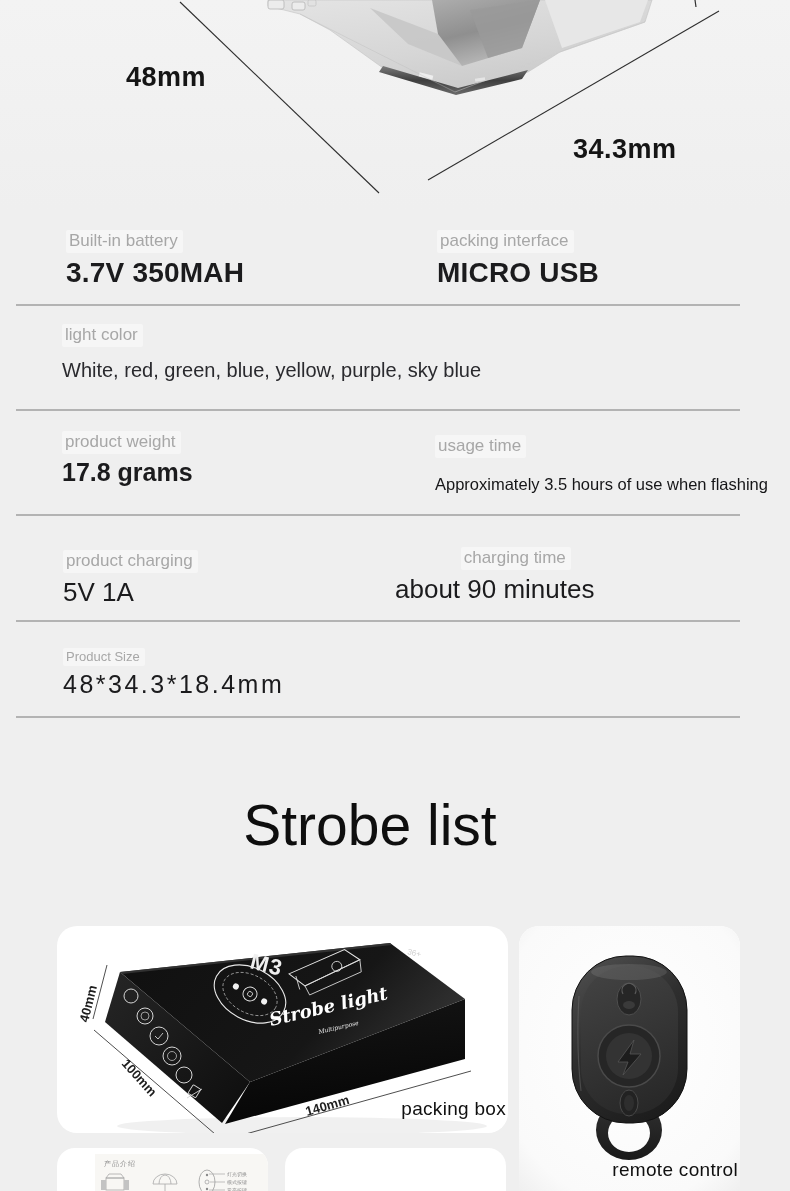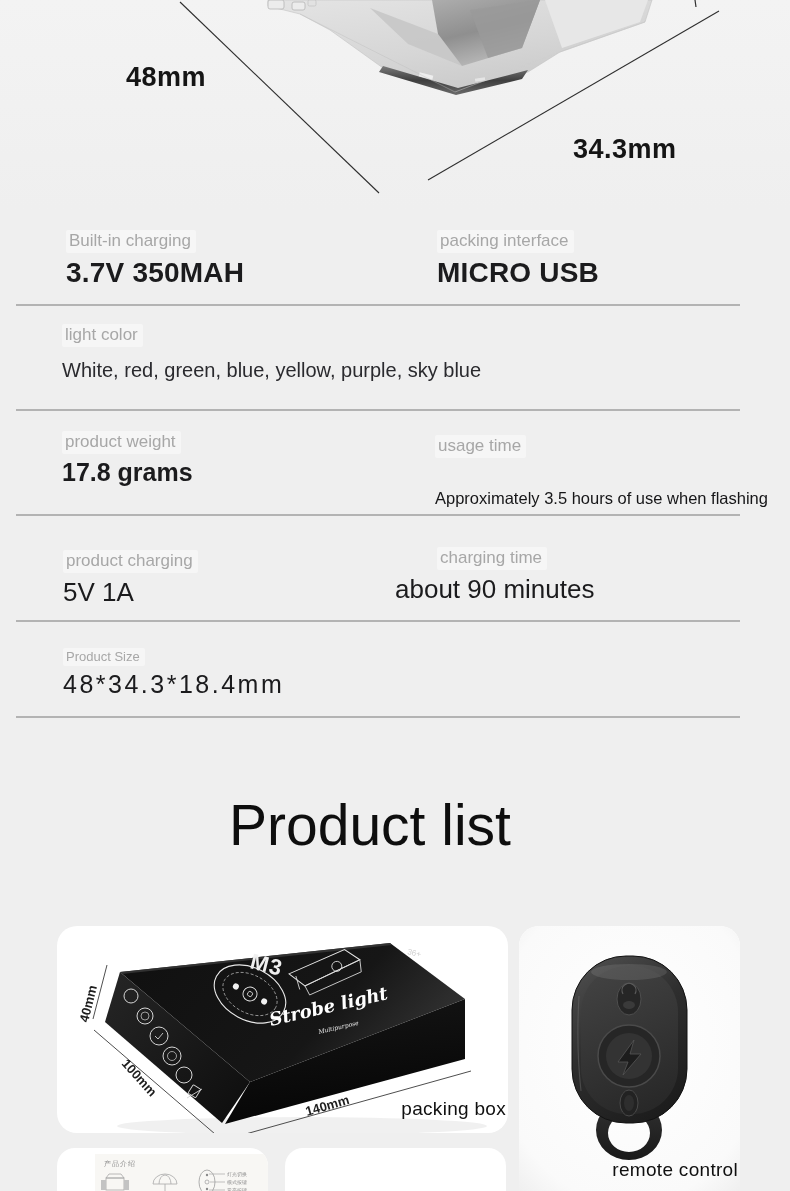--- a/index.html
+++ b/index.html
@@ -16,21 +16,21 @@
   .dim-d{left:573px;top:134px;}
 
   .spec-cell{position:absolute;}
   .spec-label{display:inline-block;font-size:17px;color:#a7a7a7;
     background:rgba(255,255,255,.45);padding:1px 5px 2px 3px;border-radius:2px;}
   .spec-value{color:#1b1b1d;margin-top:4px;}
   .v-xl{font-size:28px;font-weight:600;letter-spacing:.2px;}
   .v-lg{font-size:26px;font-weight:500;}
   .v-md{font-size:25px;font-weight:600;}
   .v-sm{font-size:20px;font-weight:400;color:#2a2a2e;}
-  .v-xs{font-size:16.5px;font-weight:400;color:#161618;margin-top:31px;}
+  .v-xs{font-size:16.5px;font-weight:400;color:#161618;margin-top:17px;}
   .v-spaced{letter-spacing:2.5px;font-weight:500;font-size:25px;}
   .divider{position:absolute;left:16px;width:724px;height:1.5px;background:#b3b3b3;}
 
   .packing-title{position:absolute;left:0;top:792px;width:740px;text-align:center;
     font-size:57px;font-weight:500;color:#0e0e0e;}
 
   .card{position:absolute;background:#ffffff;border-radius:20px;overflow:hidden;}
   .card-box{left:57px;top:926px;width:451px;height:207px;}
   .card-remote{left:519px;top:926px;width:221px;height:265px;border-bottom-left-radius:0;border-bottom-right-radius:0;}
   .card-manual{left:57px;top:1148px;width:211px;height:43px;border-radius:18px 18px 0 0;}
@@ -89,21 +89,21 @@
         <line x1="180" y1="2" x2="379" y2="193" stroke="#2e2e2e" stroke-width="1.1"></line>
         <line x1="428" y1="180" x2="719" y2="11" stroke="#2e2e2e" stroke-width="1.1"></line>
         <line x1="695" y1="0" x2="696" y2="7" stroke="#2e2e2e" stroke-width="1.2"></line>
       </g>
     </svg>
     <div class="dim-label dim-w">48mm</div>
     <div class="dim-label dim-d">34.3mm</div>
   </div>
 
   <div class="spec-cell" style="left:66px;top:230px;">
-    <div class="spec-label">Built-in charging</div>
+    <div class="spec-label">Built-in battery</div>
     <div class="spec-value v-xl">3.7V 350MAH</div>
   </div>
   <div class="spec-cell" style="left:437px;top:230px;">
     <div class="spec-label">packing interface</div>
     <div class="spec-value v-xl">MICRO USB</div>
   </div>
   <div class="divider" style="top:304px;"></div>
 
   <div class="spec-cell" style="left:62px;top:324px;">
     <div class="spec-label">light color</div>
@@ -118,33 +118,33 @@
   <div class="spec-cell" style="left:435px;top:435px;">
     <div class="spec-label">usage time</div>
     <div class="spec-value v-xs">Approximately 3.5 hours of use when flashing</div>
   </div>
   <div class="divider" style="top:514px;"></div>
 
   <div class="spec-cell" style="left:63px;top:550px;">
     <div class="spec-label">product charging</div>
     <div class="spec-value v-lg">5V 1A</div>
   </div>
-  <div class="spec-cell" style="left:395px;top:547px;">
+  <div class="spec-cell" style="left:395px;top:547px;text-align:center;">
     <div class="spec-label" style="margin-left:42px;">charging time</div>
     <div class="spec-value v-lg" style="font-weight:400;">about 90 minutes</div>
   </div>
   <div class="divider" style="top:620px;"></div>
 
   <div class="spec-cell" style="left:63px;top:647px;">
     <div class="spec-label" style="font-size:13px;">Product Size</div>
     <div class="spec-value v-spaced">48*34.3*18.4mm</div>
   </div>
   <div class="divider" style="top:716px;"></div>
 
-  <div class="packing-title">Product list</div>
+  <div class="packing-title">Strobe list</div>
 
   <div class="card card-box">
     <svg width="451" height="207" viewBox="0 0 451 207">
       <defs>
         <linearGradient id="boxTop" x1="0" y1="0" x2="1" y2="0.35">
           <stop offset="0" stop-color="#101010"></stop>
             <stop offset="0.7" stop-color="#161616"></stop>
             <stop offset="1" stop-color="#2f2f2f"></stop>
         </linearGradient>
         <linearGradient id="boxLeft" x1="0" y1="0" x2="1" y2="1">

